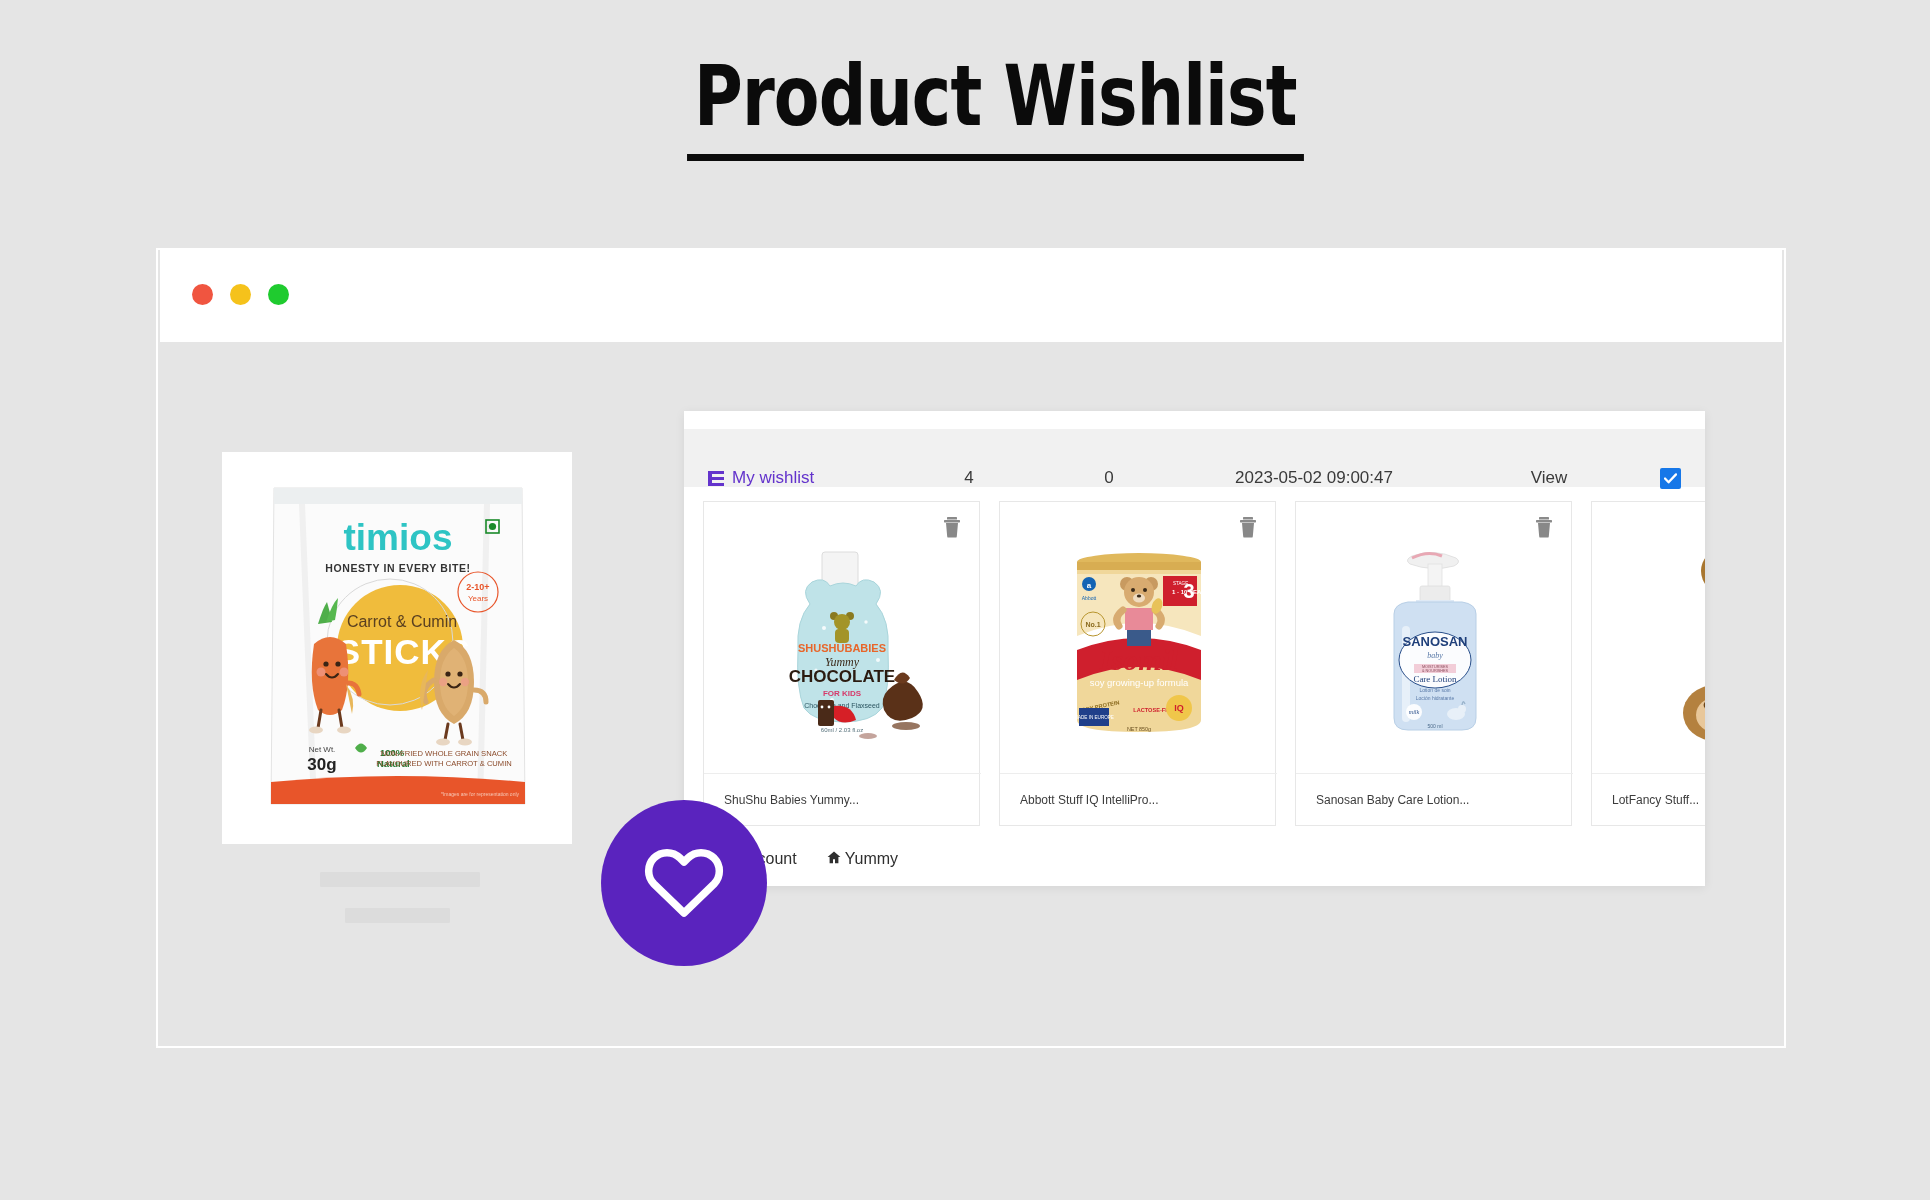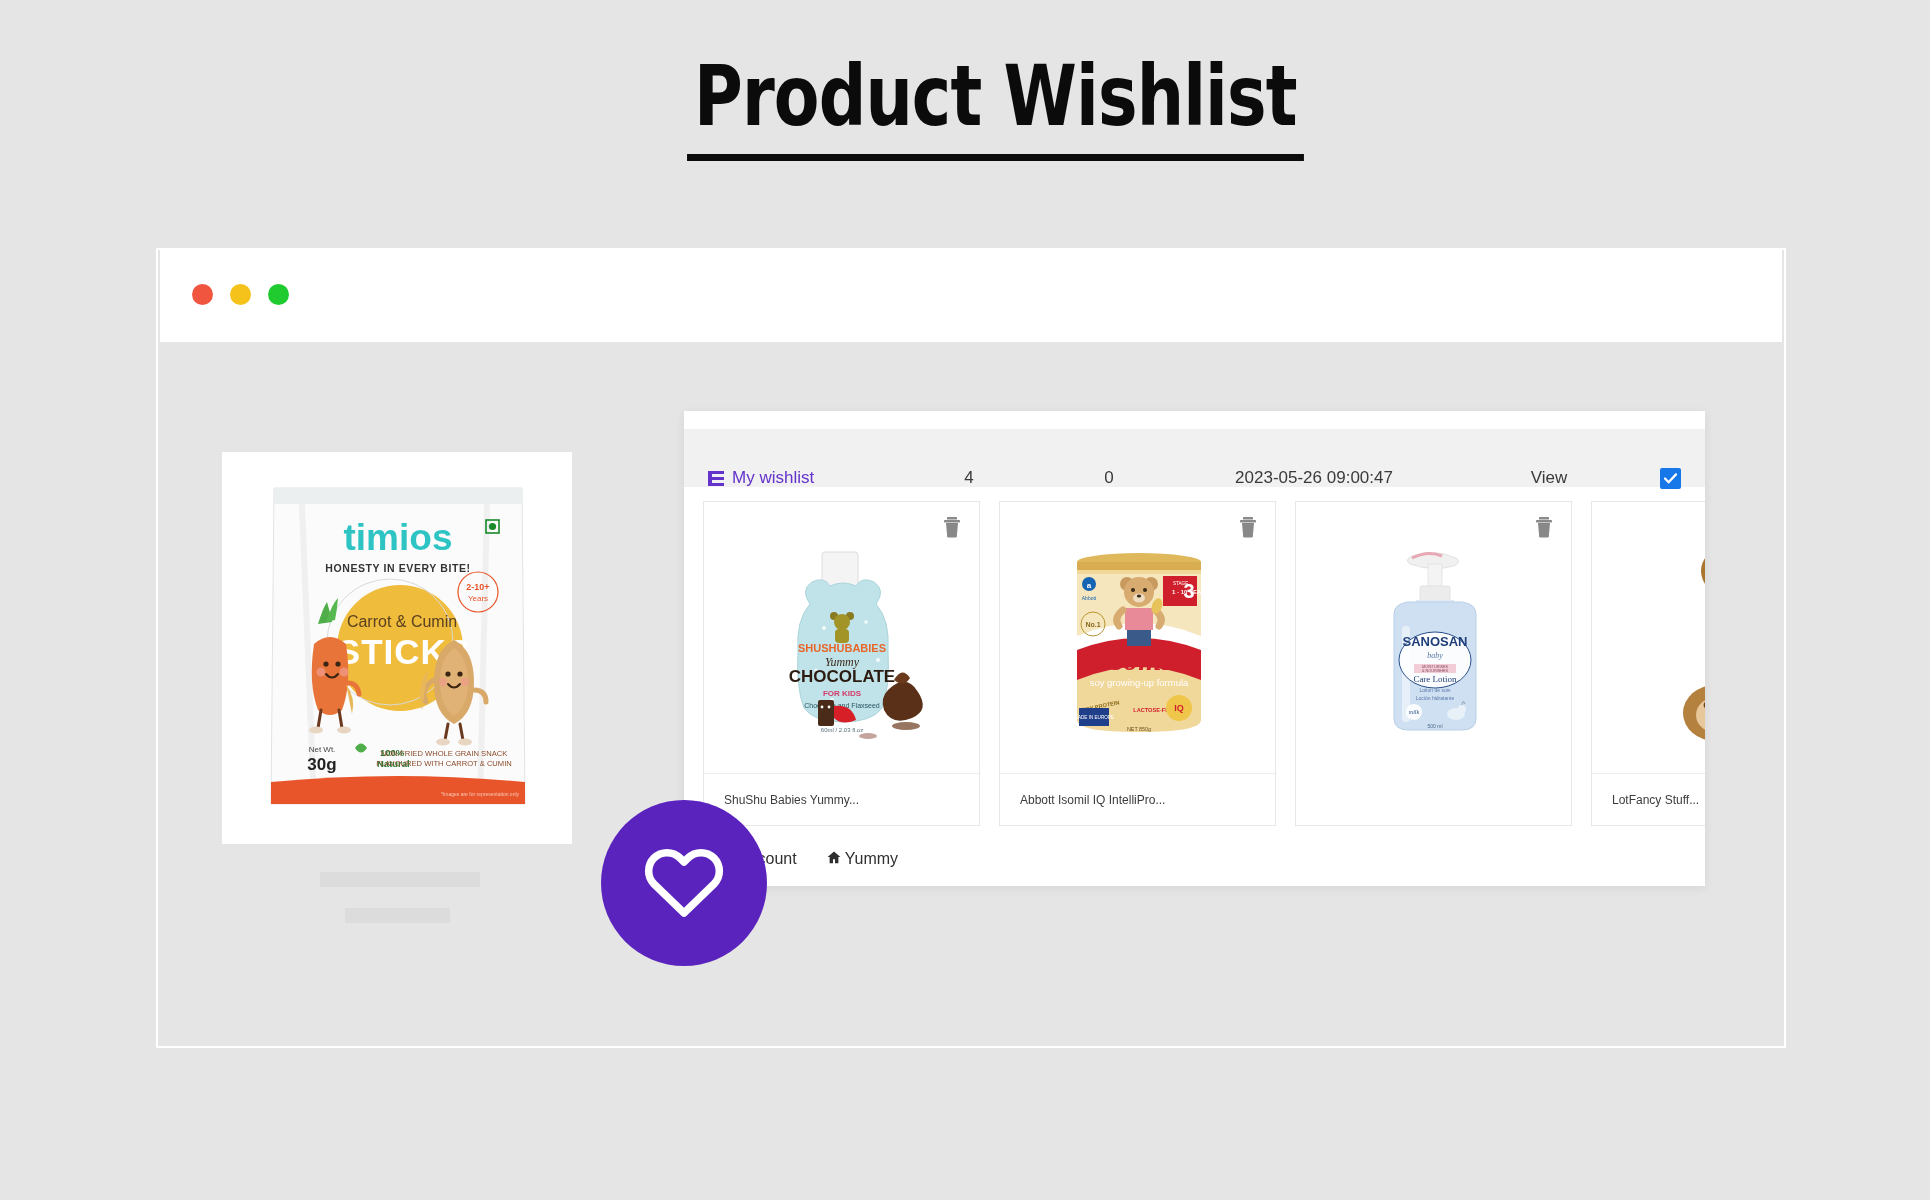--- a/index.html
+++ b/index.html
@@ -294,21 +294,21 @@
       <span class="list-icon">
         <i class="bar-left"></i>
           <i></i>
           <i></i>
           <i></i>
       </span>
       <span>My wishlist</span>
     </div>
     <div class="wh-cell wh-count">4</div>
     <div class="wh-cell wh-zero">0</div>
-    <div class="wh-cell wh-date">2023-05-26 09:00:47</div>
+    <div class="wh-cell wh-date">2023-05-02 09:00:47</div>
     <div class="wh-cell wh-view">View</div>
     <div class="wh-cell wh-check">
       <span class="checkbox-blue">
         <svg width="13" height="11" viewBox="0 0 13 11">
             <path d="M1 5.5 L4.6 9.3 L12 1.4" stroke="#ffffff" stroke-width="2.3" fill="none" stroke-linecap="round" stroke-linejoin="round"></path>
           </svg>
       </span>
     </div>
   </div>
 
@@ -419,21 +419,21 @@
           <text x="116" y="172" text-anchor="middle" font-family="Liberation Sans, sans-serif" font-size="5.6" font-weight="700" fill="#cf1f2d">LACTOSE-FREE</text>
 
           <rect x="40" y="168" width="30" height="18" fill="#1f3f8a"></rect>
           <text x="55" y="179" text-anchor="middle" font-family="Liberation Sans, sans-serif" font-size="4.6" fill="#ffffff">MADE IN EUROPE</text>
 
           <circle cx="140" cy="168" r="13" fill="#f0c64a"></circle>
           <text x="140" y="171" text-anchor="middle" font-family="Liberation Sans, sans-serif" font-size="9" font-weight="700" fill="#cf1f2d">IQ</text>
           <text x="100" y="191" text-anchor="middle" font-family="Liberation Sans, sans-serif" font-size="5.4" fill="#6a5020">NET 850g</text>
         </svg>
       </div>
-      <div class="card-label">Abbott Isomil IQ IntelliPro...</div>
+      <div class="card-label">Abbott Stuff IQ IntelliPro...</div>
     </div>
 
     <div class="product-card">
       <span class="card-delete">
         <svg width="20" height="22" viewBox="0 0 20 22">
           <rect x="5" y="1" width="10" height="2.6" rx="0.6" fill="#8a8a8a"></rect>
           <rect x="2" y="4" width="16" height="2.4" rx="0.6" fill="#8a8a8a"></rect>
           <path d="M4 7 h12 l-1.2 13.4 a1.3 1.3 0 0 1 -1.3 1.2 h-7 a1.3 1.3 0 0 1 -1.3 -1.2 Z" fill="#888888"></path>
         </svg>
       </span>
@@ -467,20 +467,21 @@
           <text x="64" y="174" text-anchor="middle" font-family="Liberation Serif, serif" font-size="6" font-style="italic" fill="#2a4f8a">milk</text>
 
           <g>
             <ellipse cx="106" cy="174" rx="9" ry="6" fill="#e8f0f8"></ellipse>
             <circle cx="112" cy="169" r="4" fill="#e8f0f8"></circle>
             <path d="M112 165 q1 -6 3 -1" stroke="#9ab4cc" stroke-width="1.4" fill="none"></path>
           </g>
           <text x="85" y="188" text-anchor="middle" font-family="Liberation Sans, sans-serif" font-size="5" fill="#4a6a8a">500 ml</text>
         </svg>
       </div>
+      <div class="card-label">Sanosan Baby Care Lotion...</div>
     </div>
 
     <div class="product-card">
 
       <div class="card-img">
         <svg width="240" height="215" viewBox="0 0 240 215">
           <rect width="240" height="215" fill="#ffffff"></rect>
           <g>
 
             <circle cx="112" cy="34" r="22" fill="#a8762f"></circle>

